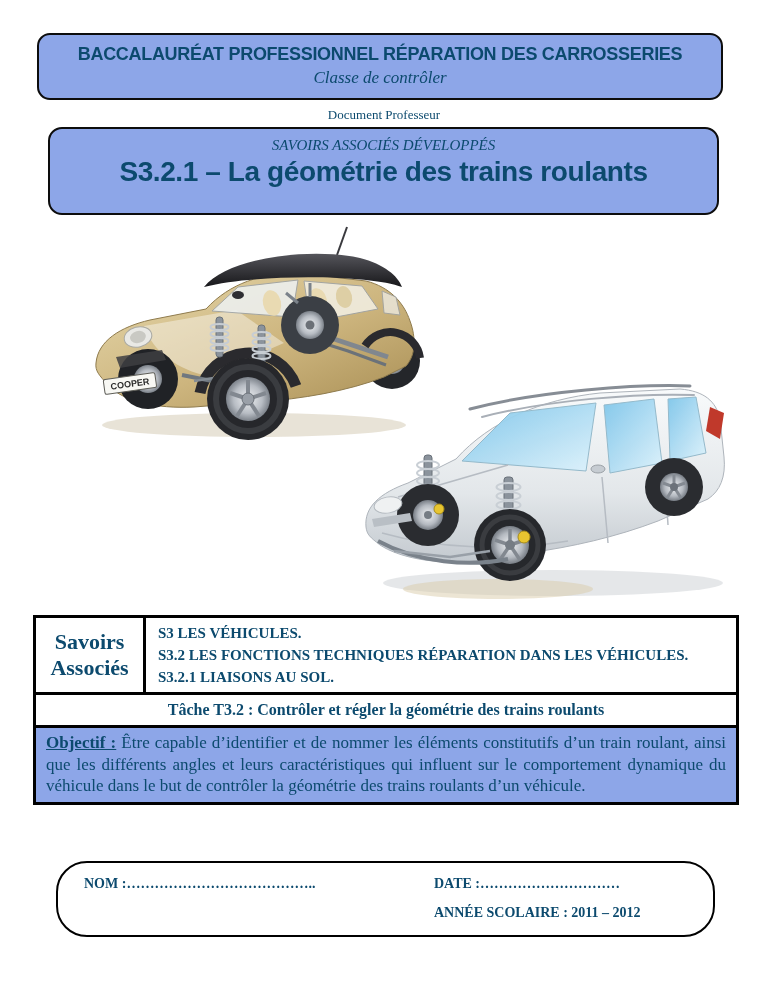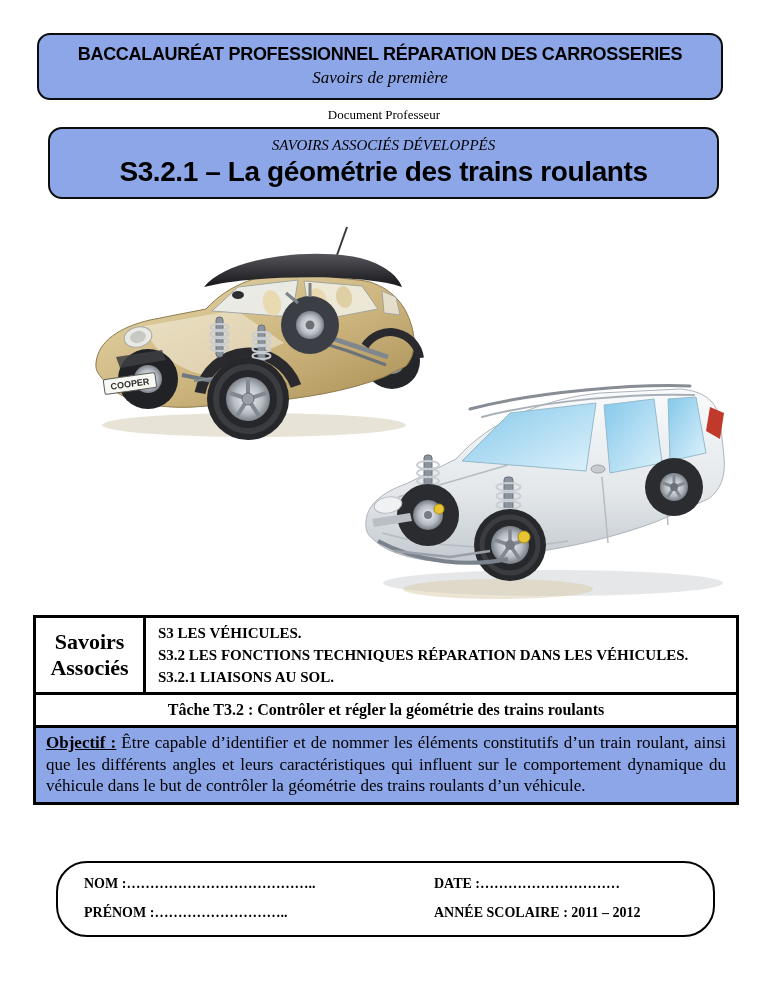--- a/index.html
+++ b/index.html
@@ -1,31 +1,31 @@
 <!DOCTYPE html>
 <html><head>
 <meta charset="utf-8">
 <style>
   html,body { margin:0; padding:0; background:#ffffff; }
   .page { position:relative; width:768px; height:994px; background:#ffffff; overflow:hidden;
-          font-family:"Liberation Serif", serif; color:#000000; }
+          font-family:"Liberation Serif", serif; color:#0c4a6e; }
   .page * { box-sizing:border-box; }
 
   
   .banner { position:absolute; left:37px; top:33px; width:686px; height:67px;
             background:#8DA6E8; border:2px solid #0d0d0d; border-radius:13px;
             text-align:center; padding-top:9px; }
   .banner-title { font-family:"Liberation Sans", sans-serif; font-weight:bold;
                   font-size:18px; letter-spacing:-0.3px; }
   .banner-sub { font-family:"Liberation Serif", serif; font-style:italic; font-size:17px; margin-top:3px; }
 
   .doctype { position:absolute; left:0; top:107px; width:100%; text-align:center; font-size:13px; }
 
   
-  .lesson { position:absolute; left:48px; top:127px; width:671px; height:72px;
+  .lesson { position:absolute; left:48px; top:127px; width:671px; height:88px;
             background:#8DA6E8; border:2px solid #0d0d0d; border-radius:14px;
             text-align:center; padding-top:8px; }
   .lesson-kicker { font-style:italic; font-size:15px; }
   .lesson-title { font-family:"Liberation Sans", sans-serif; font-weight:bold;
                   font-size:28px; letter-spacing:-0.4px; margin-top:2px; }
 
   .car { position:absolute; }
   .car-mini { left:86px; top:223px; }
   .car-estate { left:358px; top:365px; }
 
@@ -48,21 +48,21 @@
   .idbox-right { flex:1; padding:13px 6px 0 0; }
   .idline + .idline { margin-top:13px; }
 </style>
 </head>
 <body>
 
 <div class="page">
 
   <div class="banner">
     <div class="banner-title">BACCALAURÉAT PROFESSIONNEL RÉPARATION DES CARROSSERIES</div>
-    <div class="banner-sub">Savoirs de première</div>
+    <div class="banner-sub">Classe de contrôler</div>
   </div>
 
   <div class="doctype">Document Professeur</div>
 
   <div class="lesson">
     <div class="lesson-kicker">SAVOIRS ASSOCIÉS DÉVELOPPÉS</div>
     <div class="lesson-title">S3.2.1 – La géométrie des trains roulants</div>
   </div>
 
   <svg class="car car-mini" width="348" height="220" viewBox="0 0 348 220" xmlns="http://www.w3.org/2000/svg">
@@ -270,21 +270,20 @@
     <div class="tbl-row2">Tâche T3.2 : Contrôler et régler la géométrie des trains roulants</div>
     <div class="tbl-row3">
       <span class="obj-label">Objectif :</span>
       <span>Être capable d’identifier et de nommer les éléments constitutifs d’un train roulant, ainsi que les différents angles et leurs caractéristiques qui influent sur le comportement dynamique du véhicule dans le but de contrôler la géométrie des trains roulants d’un véhicule.</span>
     </div>
   </div>
 
   <div class="idbox">
     <div class="idbox-left">
       <div class="idline">NOM :…………………………………..</div>
-      <div class="idline">PRÉNOM :………………………..</div>
     </div>
     <div class="idbox-right">
       <div class="idline">DATE :…………………………</div>
       <div class="idline">ANNÉE SCOLAIRE : 2011 – 2012</div>
     </div>
   </div>
 
 </div>
 
 </body></html>

